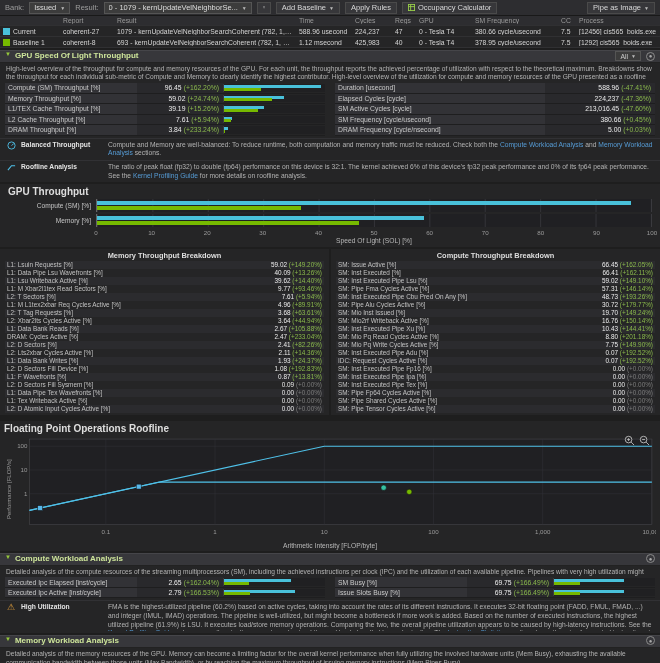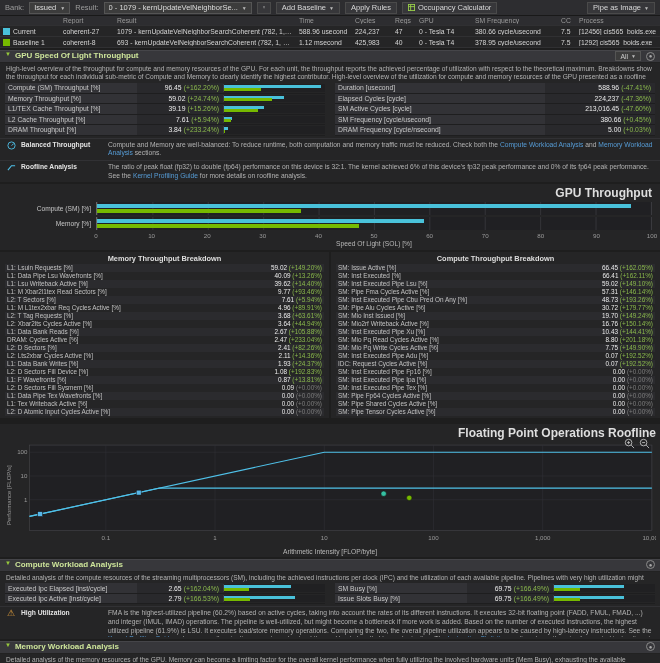--- a/index.html
+++ b/index.html
@@ -64,21 +64,21 @@
     font-size:6.7px;line-height:1.3;align-items:flex-start}
   .rule-icon{flex-shrink:0;width:10px;text-align:center}
   .rule-label{font-weight:bold;color:#e3e3e3;white-space:nowrap;width:82px;flex-shrink:0}
   .rule-text{color:#b3b3b3;flex:1;overflow:hidden}
   .rt2{max-height:19px}.rt3{max-height:28px}
   .link{color:var(--link);cursor:pointer}
   .warn-glyph{color:#e8a33d;font-size:9px;line-height:9px}
 
   
   .gpu-chart{background:#252526;margin-top:2px;padding:2px 8px 3px}
-  .chart-title{text-align:right;font-weight:bold;font-size:12px;color:#dedede;margin-bottom:2px}
+  .chart-title{text-align:left;font-weight:bold;font-size:10px;color:#dedede;margin-bottom:2px}
   .grow{display:grid;grid-template-columns:88px 1fr;align-items:center;margin-bottom:2px}
   .gcat{font-size:6.6px;color:#c5c5c5;text-align:right;padding-right:5px;white-space:nowrap}
   .gplot{height:13px;background:#202023;border-left:1px solid #666;border-right:1px solid #3a3a3e;
     background-image:linear-gradient(to right,#333338 1px,transparent 1px);background-size:10% 100%;
     display:flex;flex-direction:column;justify-content:center;gap:1px}
   .gbar{height:4px}
   .gticks{margin-left:88px;position:relative;height:8px;font-size:6.2px;color:#9a9a9a}
   .gticks span{position:absolute;transform:translateX(-50%);top:0}
   .gxlabel{margin-left:88px;text-align:center;font-size:6.7px;color:#b8b8b8}
 

